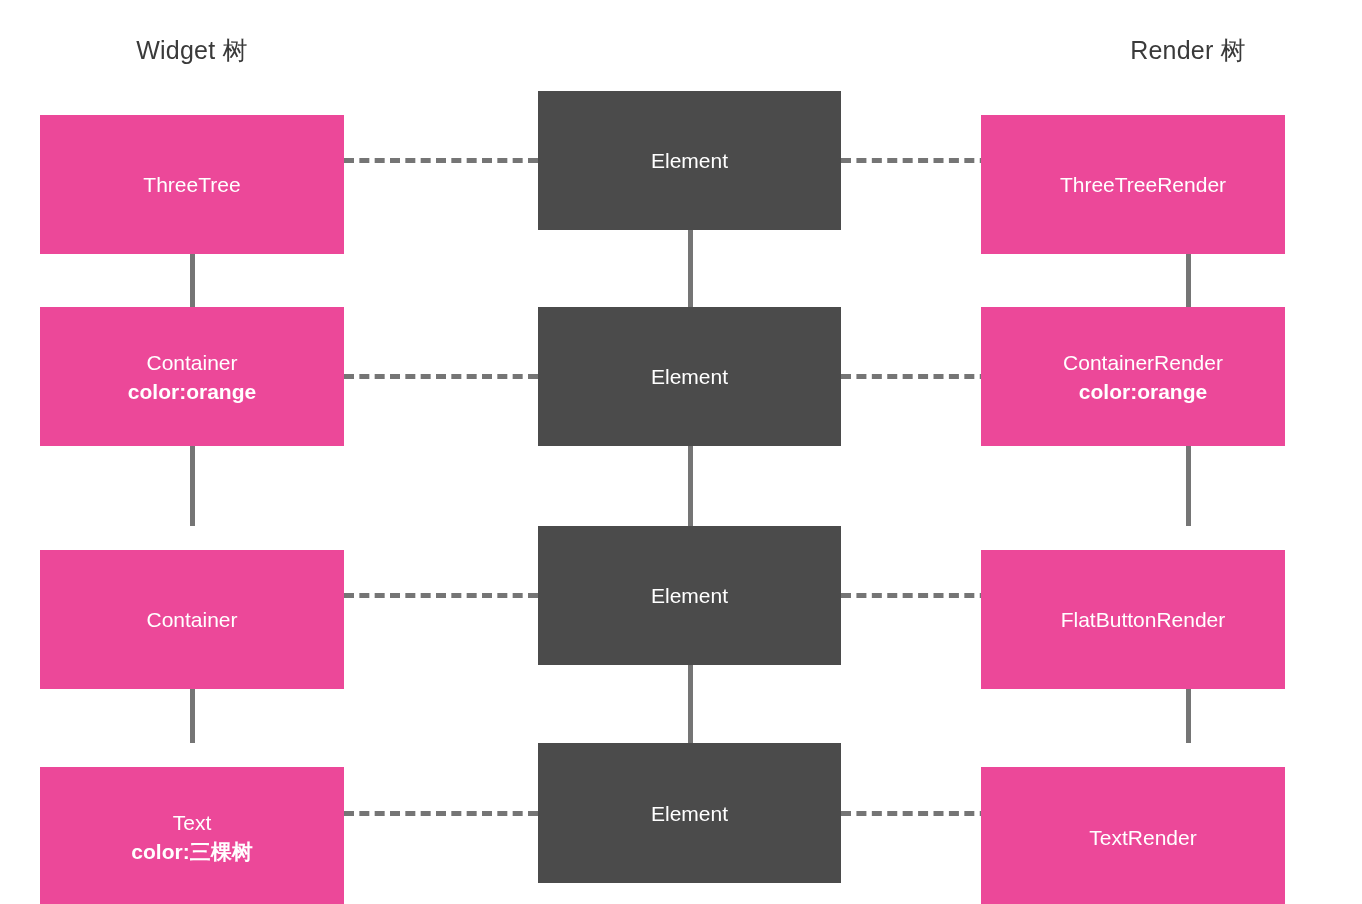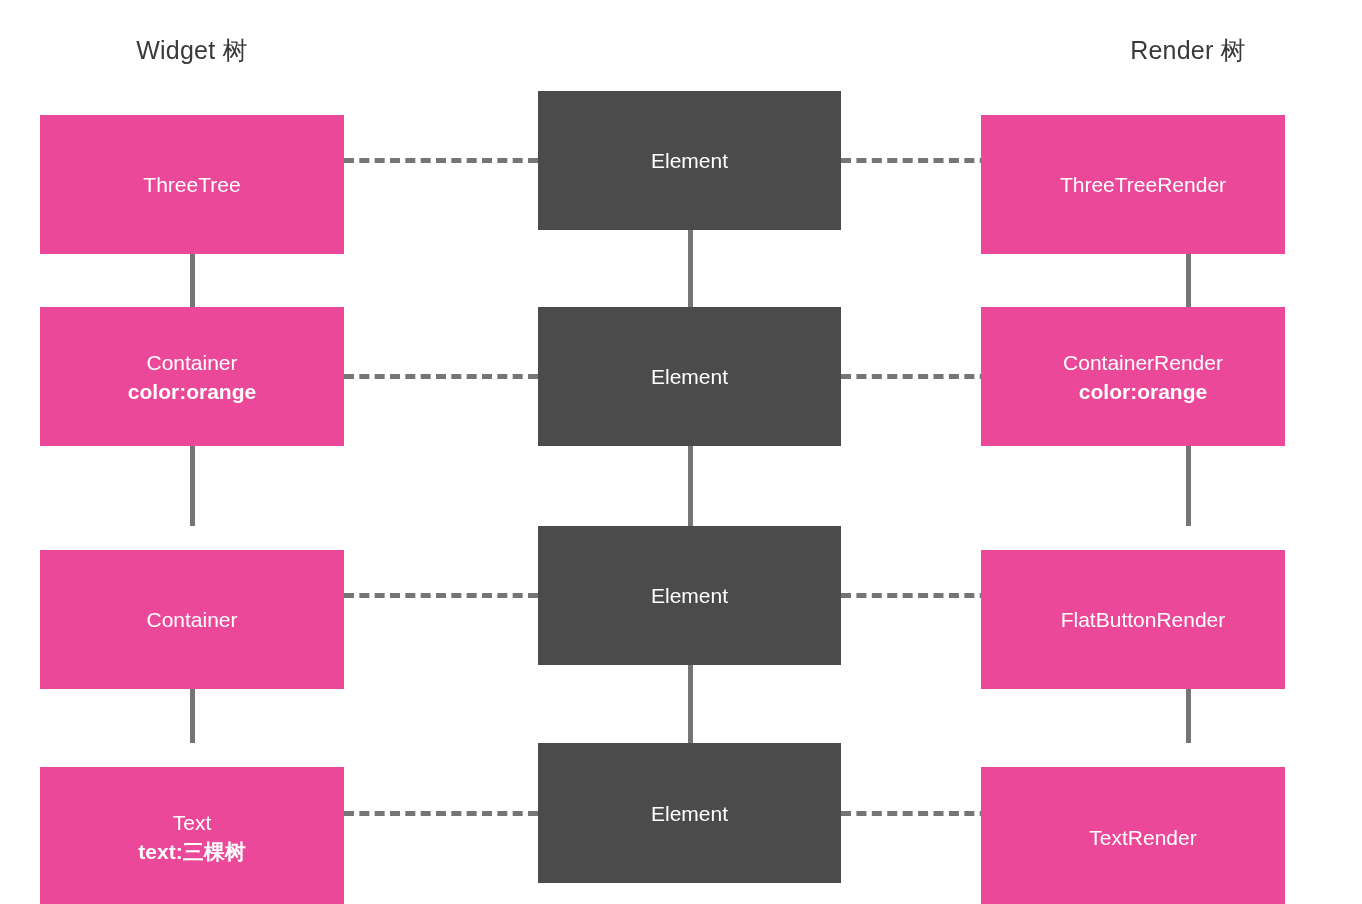--- a/index.html
+++ b/index.html
@@ -157,21 +157,21 @@
   </div>
   <div class="node dark col2 row3">
     <span class="line1">Element</span>
   </div>
   <div class="node grey col3 row3">
     <span class="line1">FlatButtonRender</span>
   </div>
 
   <div class="node grey col1 row4">
     <span class="line1">Text</span>
-    <span class="line2">text:三棵树</span>
+    <span class="line2">color:三棵树</span>
   </div>
   <div class="node dark col2 row4">
     <span class="line1">Element</span>
   </div>
   <div class="node grey col3 row4">
     <span class="line1">TextRender</span>
   </div>
 
 </div>
 

